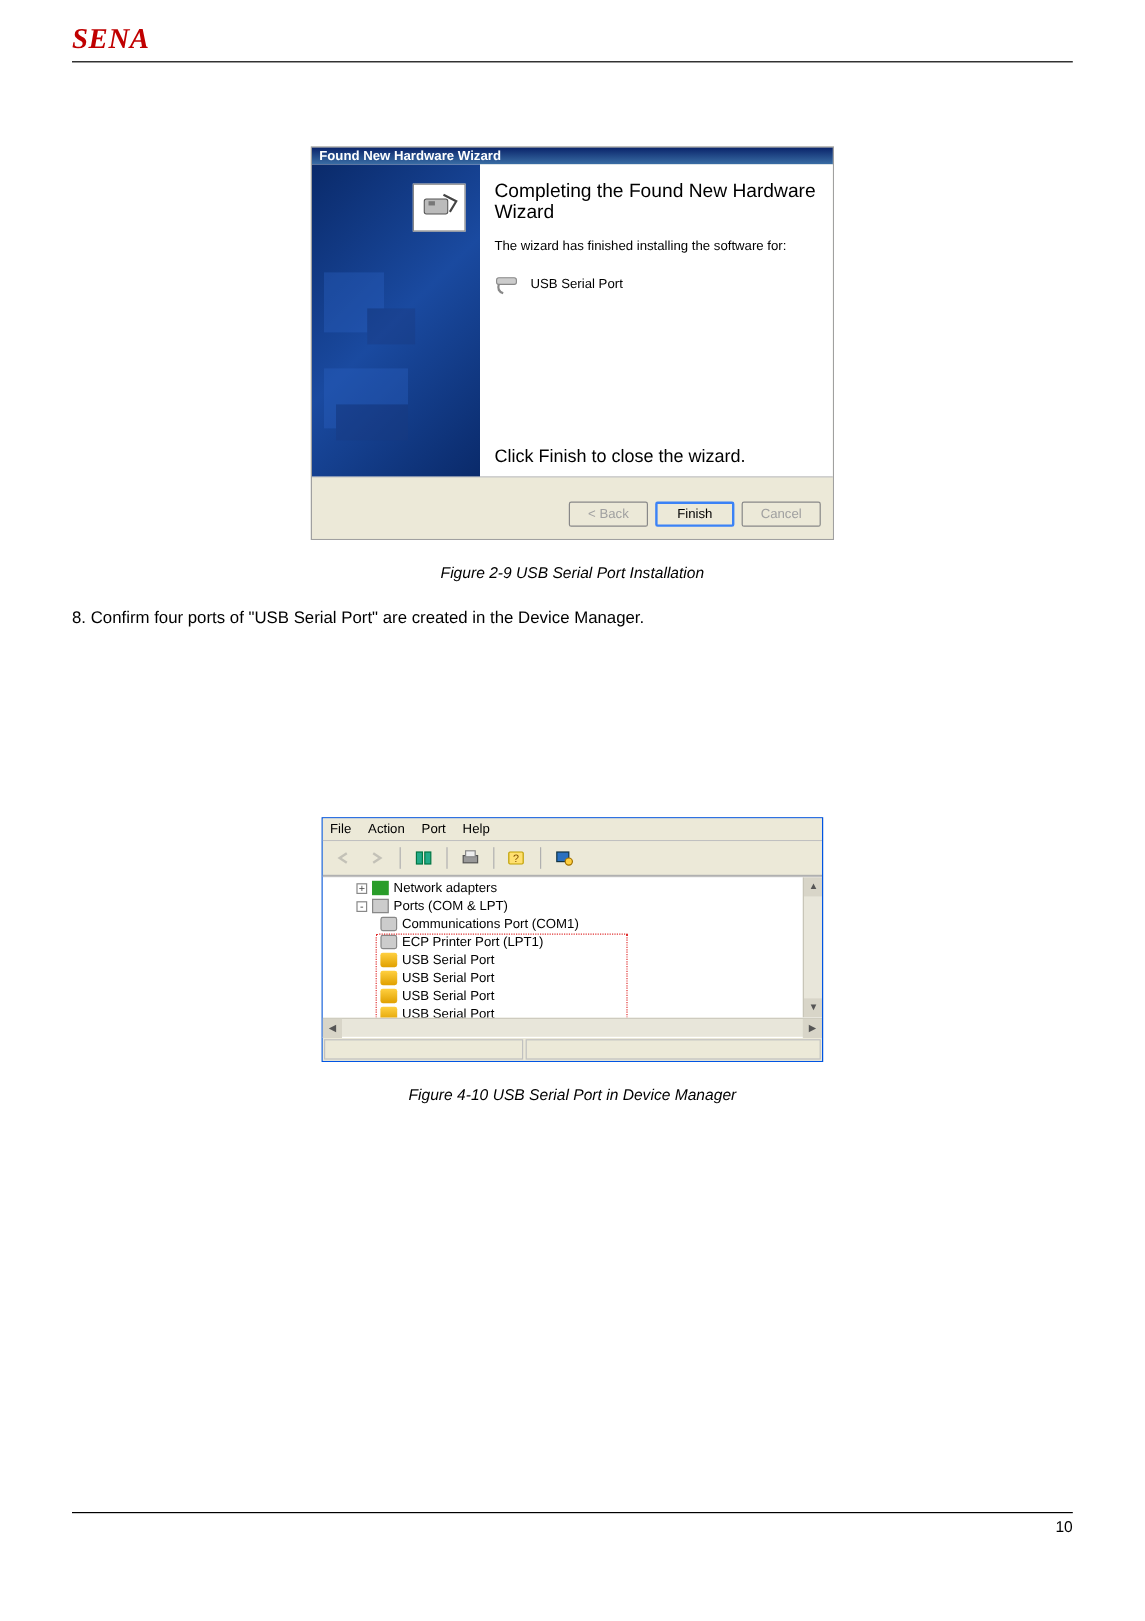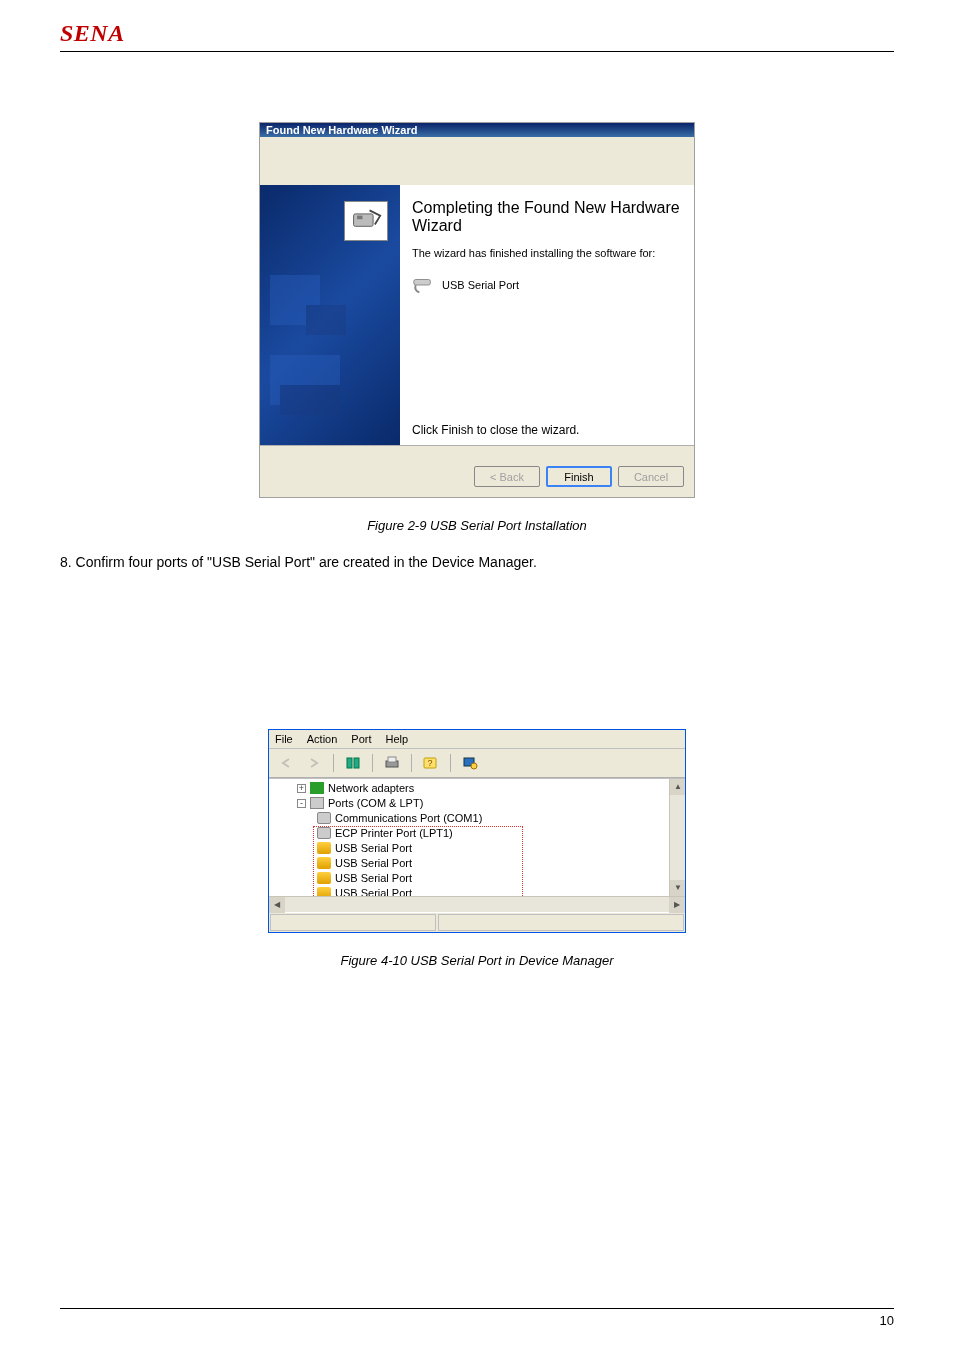--- a/index.html
+++ b/index.html
@@ -47,21 +47,20 @@
     background: linear-gradient(#0a246a, #3a6ea5);
     color: #fff;
     padding: 1px 6px;
     font-weight: bold;
     font-size: 11px;
     font-family: Tahoma, Arial, sans-serif;
   }
   .wizard-body {
     display: flex;
     flex-direction: column;
-    margin-top: 48px;
   }
   .wizard-main {
     display: flex;
     background: #fff;
     border-bottom: 1px solid #b0b0b0;
   }
   .wizard-left {
     width: 140px;
     height: 260px;
     background: linear-gradient(135deg, #0a2a6a 0%, #1a4aa0 50%, #0a2a6a 100%);
@@ -102,21 +101,21 @@
     align-items: center;
     gap: 8px;
     margin-top: 6px;
   }
   .device-icon {
     width: 22px;
     height: 20px;
   }
   .wizard-spacer { flex: 1; }
   .wizard-close-text {
-    font-size: 12px;
+    font-size: 15px;
     margin-top: auto;
     padding-top: 80px;
   }
   .wizard-buttons {
     display: flex;
     justify-content: flex-end;
     gap: 6px;
     padding: 20px 10px 10px 0;
     background: #ece9d8;
   }

